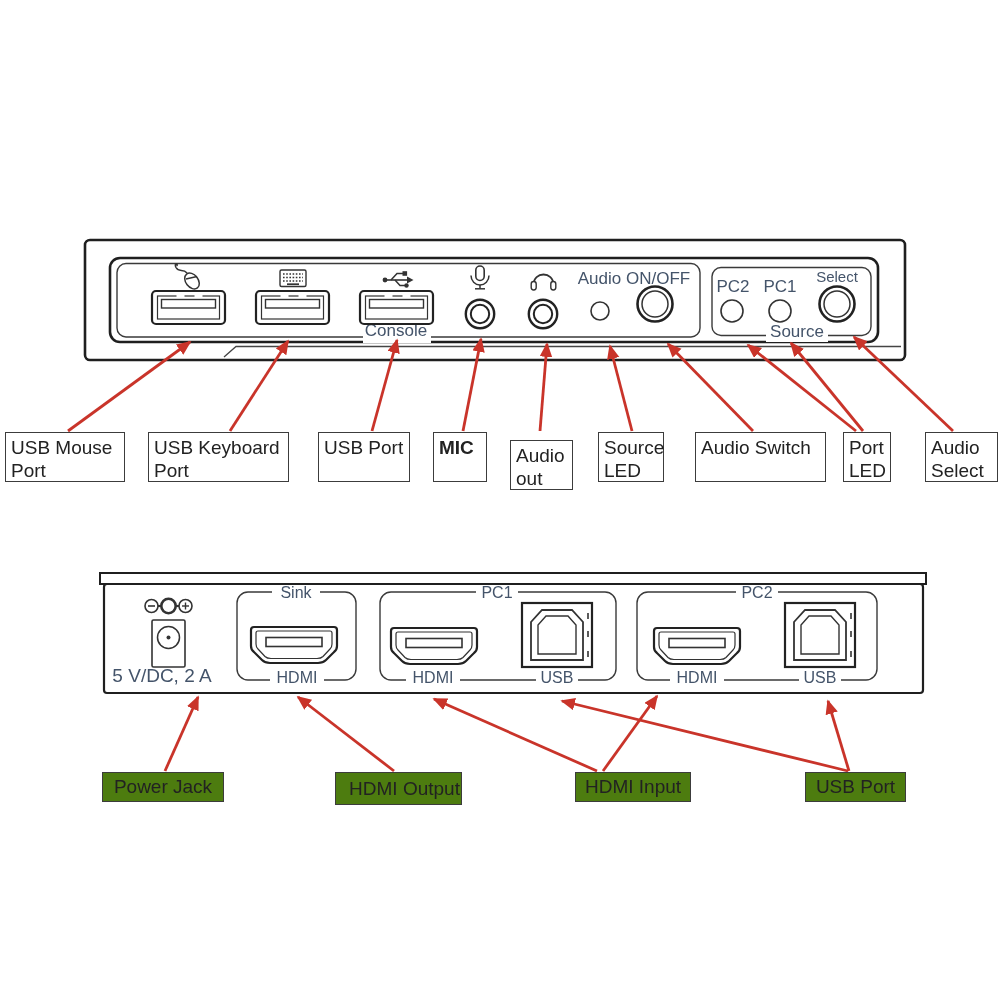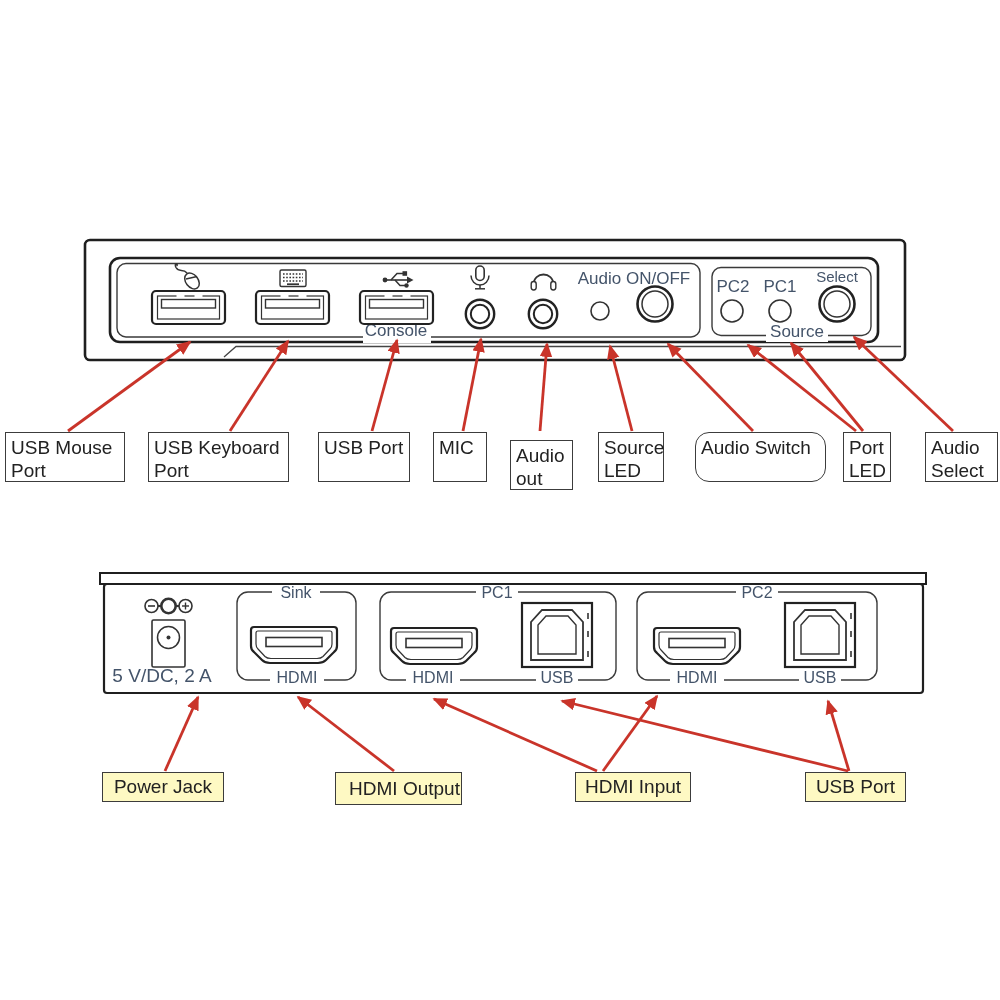--- a/index.html
+++ b/index.html
@@ -1,21 +1,21 @@
 <!DOCTYPE html>
 <html><head>
 <meta charset="utf-8">
 <style>
   html,body{margin:0;padding:0;background:#fff;}
   #stage{position:relative;width:1000px;height:1000px;background:#fff;overflow:hidden;
          font-family:"Liberation Sans", sans-serif;}
   .title{position:absolute;font-size:29px;color:#2b2b2b;letter-spacing:0px;}
   .lbl{position:absolute;box-sizing:border-box;border:1.6px solid #3c3c3c;background:#fff;
        color:#222;font-size:19px;line-height:1.22;padding:3px 4px 0 5px;}
-  .lblc{position:absolute;box-sizing:border-box;border:1.6px solid #3c3c3c;background:#fef9c3;
+  .lblc{position:absolute;box-sizing:border-box;border:1.6px solid #3c3c3c;background:#4d7c0f;
         color:#222;font-size:19px;display:flex;align-items:center;justify-content:center;}
   svg{position:absolute;left:0;top:0;}
   svg text{font-family:"Liberation Sans", sans-serif;fill:#44546a;}
 </style>
 </head>
 <body>
 
 <div id="stage">
 
 
@@ -185,24 +185,24 @@
       <line x1="597" y1="771" x2="434" y2="699" marker-end="url(#arr)"></line>
       <line x1="603" y1="771" x2="657" y2="696" marker-end="url(#arr)"></line>
       <line x1="848" y1="771" x2="562" y2="701" marker-end="url(#arr)"></line>
       <line x1="849" y1="771" x2="828" y2="701" marker-end="url(#arr)"></line>
     </g>
   </svg>
 
   <div class="lbl" style="left:5px;top:432px;width:120px;height:50px;">USB Mouse Port</div>
   <div class="lbl" style="left:148px;top:432px;width:141px;height:50px;">USB Keyboard Port</div>
   <div class="lbl" style="left:318px;top:432px;width:92px;height:50px;">USB Port</div>
-  <div class="lbl" style="left:433px;top:432px;width:54px;height:50px;">MIC</div>
+  <div class="lbl" style="left:433px;top:432px;width:54px;height:50px;font-weight:bold;">MIC</div>
   <div class="lbl" style="left:510px;top:440px;width:63px;height:50px;">Audio out</div>
   <div class="lbl" style="left:598px;top:432px;width:66px;height:50px;">Source LED</div>
-  <div class="lbl" style="left:695px;top:432px;width:131px;height:50px;border-radius:14px;">Audio Switch</div>
+  <div class="lbl" style="left:695px;top:432px;width:131px;height:50px;">Audio Switch</div>
   <div class="lbl" style="left:843px;top:432px;width:48px;height:50px;">Port LED</div>
   <div class="lbl" style="left:925px;top:432px;width:73px;height:50px;">Audio Select</div>
 
   <div class="lblc" style="left:102px;top:772px;width:122px;height:30px;">Power Jack</div>
   <div class="lblc" style="left:335px;top:772px;width:127px;height:33px;padding-left:12px;">HDMI Output</div>
   <div class="lblc" style="left:575px;top:772px;width:116px;height:30px;">HDMI Input</div>
   <div class="lblc" style="left:805px;top:772px;width:101px;height:30px;">USB Port</div>
 
 </div>
 

